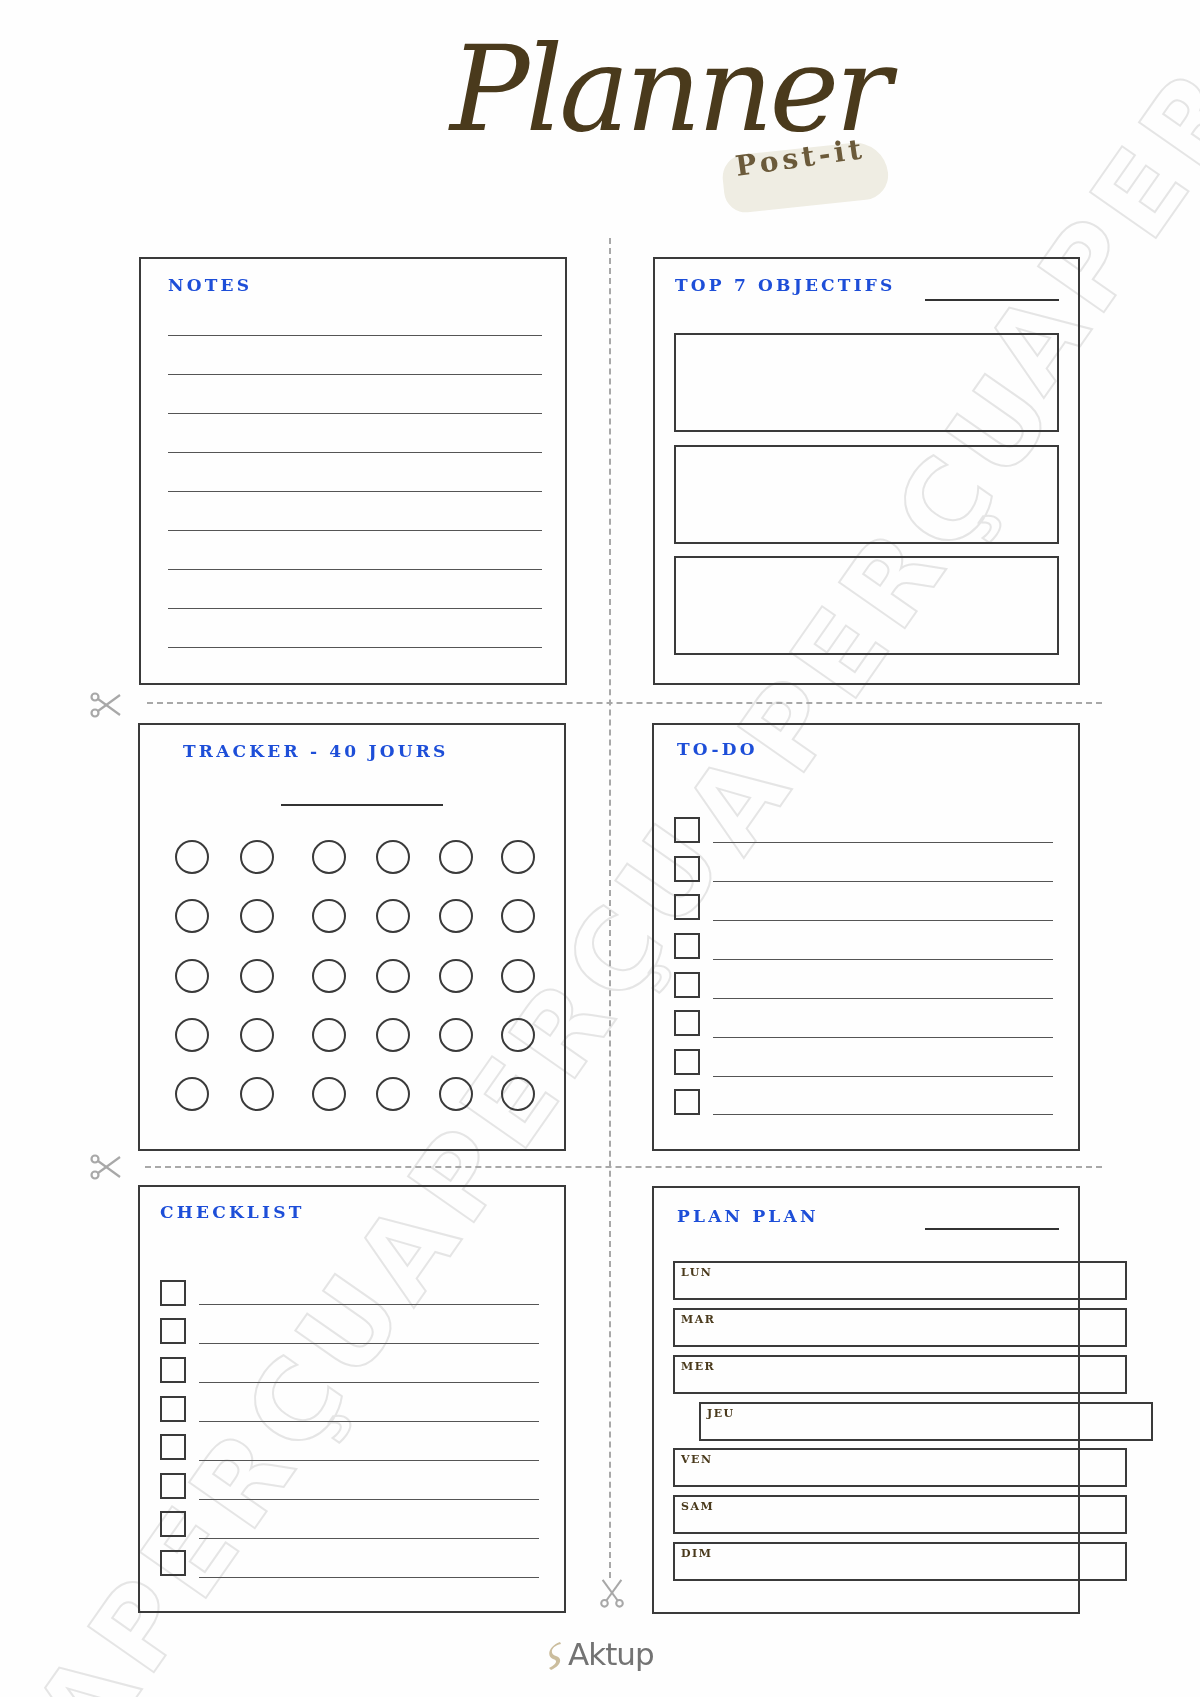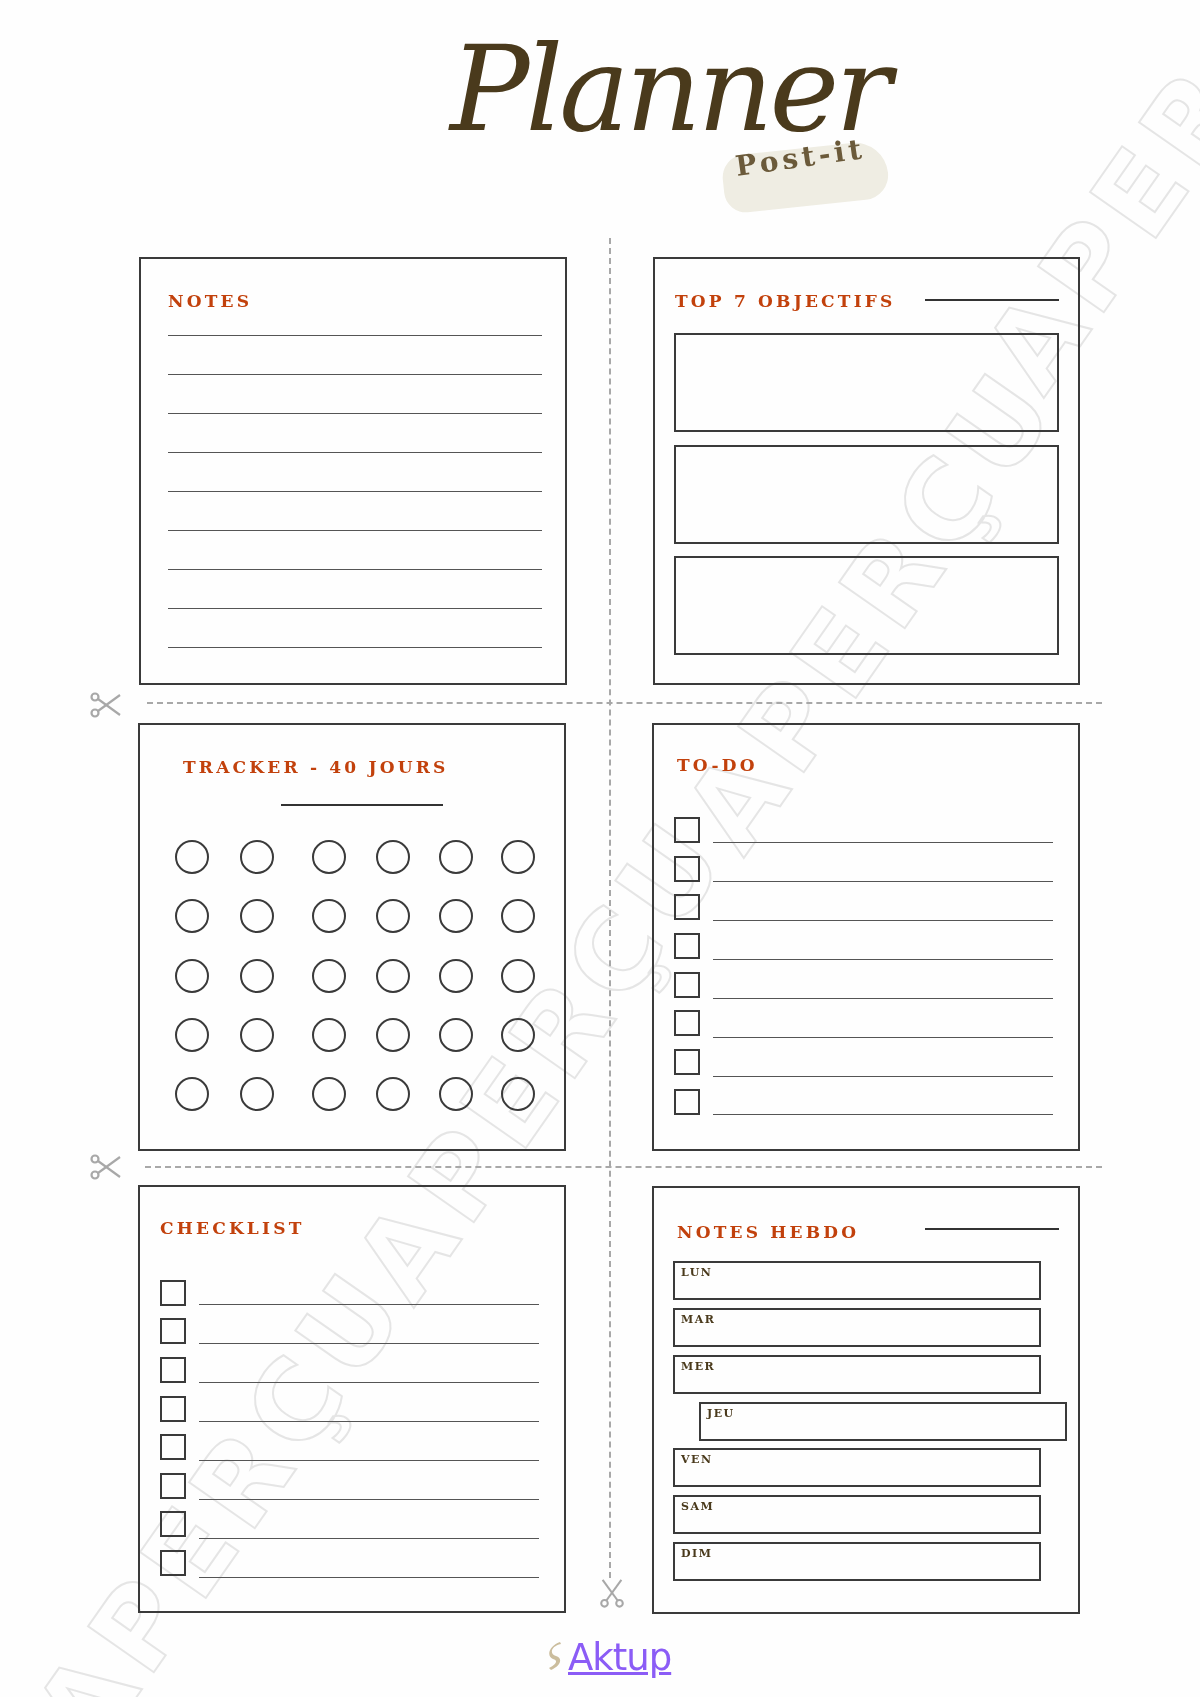--- a/index.html
+++ b/index.html
@@ -1,41 +1,41 @@
 <!DOCTYPE html>
 <html><head>
 <meta charset="utf-8">
 <style>
   html, body { margin:0; padding:0; }
   body { width:1200px; height:1697px; background:#fefefe; position:relative; overflow:hidden;
          font-family:"DejaVu Serif", serif; color:#4a3a1c; }
   .abs { position:absolute; }
   .box { position:absolute; border:2px solid #3a3a3a; box-sizing:border-box; background:transparent; }
   .title { position:absolute; font-family:"DejaVu Serif", serif; font-weight:bold; font-size:17px;
-           letter-spacing:3.2px; color:#c2410c;margin-top:16px; }
+           letter-spacing:3.2px; color:#1d4ed8; }
   .hline { position:absolute; height:0; border-top:1.5px solid #555; }
   .chk { position:absolute; width:26px; height:26px; border:2px solid #3a3a3a; box-sizing:border-box; background:transparent; }
   .circle { position:absolute; width:34px; height:34px; border:2.5px solid #3a3a3a; border-radius:50%; box-sizing:border-box; }
   .vdash { position:absolute; width:0; border-left:2px dashed #a8a8a8; }
   .hdash { position:absolute; height:0; border-top:2px dashed #a8a8a8; }
-  .daybox { position:absolute; left:673px; width:368px; height:39px; border:2px solid #3a3a3a; box-sizing:border-box; }
+  .daybox { position:absolute; left:673px; width:454px; height:39px; border:2px solid #3a3a3a; box-sizing:border-box; }
   .daylbl { position:absolute; left:6px; top:3px; font-family:"DejaVu Serif", serif; font-weight:bold; font-size:11px; letter-spacing:1.5px; color:#4a3a1c; }
   .objbox { position:absolute; left:674px; width:385px; height:99px; border:2px solid #3a3a3a; box-sizing:border-box; }
   .scissors { position:absolute; width:32px; height:30px; }
   .watermark { position:absolute; font-family:"DejaVu Sans", sans-serif; font-size:110px; font-weight:bold;
                color:transparent; -webkit-text-stroke:2px rgba(200,200,200,0.45); letter-spacing:10px;
                transform:rotate(-55deg); transform-origin:left top; white-space:nowrap; pointer-events:none; }
   #header-script { position:absolute; left:450px; top:20px; font-family:"DejaVu Serif", serif; font-style:italic;
                    font-size:118px; color:#4a3a1c; letter-spacing:-4px; font-weight:normal; }
   #postit-blob { position:absolute; left:723px; top:148px; width:165px; height:58px; background:#efede3;
                  border-radius:28px 40px 30px 26px; transform:rotate(-6deg); }
   #postit-text { position:absolute; left:738px; top:150px; font-family:"DejaVu Serif", serif; font-weight:bold;
                  font-size:28px; letter-spacing:4px; color:#6b5a3a; transform:rotate(-8deg); transform-origin:left bottom; }
-  #brand { position:absolute; left:548px; top:1636px; font-family:"DejaVu Sans", sans-serif; font-size:37px;
-           color:#8b5cf6; letter-spacing:-1px; font-weight:normal;text-decoration:underline; }
+  #brand { position:absolute; left:548px; top:1636px; font-family:"DejaVu Sans", sans-serif; font-size:31px;
+           color:#737373; letter-spacing:-1px; font-weight:normal; }
 </style>
 </head>
 <body>
 
 <div class="watermark" style="left:960px; top:340px;">APERÇU</div>
 <div class="watermark" style="left:660px; top:800px;">APERÇU</div>
 <div class="watermark" style="left:330px; top:1250px;">APERÇU</div>
 <div class="watermark" style="left:10px; top:1700px;">APERÇU</div>
 
 <div id="header-script">Planner</div>
@@ -169,21 +169,21 @@
   <div class="hline" style="left:199px; top:1460px; width:340px;"></div>
   <div class="chk" style="left:160px; top:1473px;"></div>
   <div class="hline" style="left:199px; top:1499px; width:340px;"></div>
   <div class="chk" style="left:160px; top:1511px;"></div>
   <div class="hline" style="left:199px; top:1538px; width:340px;"></div>
   <div class="chk" style="left:160px; top:1550px;"></div>
   <div class="hline" style="left:199px; top:1577px; width:340px;"></div>
 </div>
 
 <div class="box" style="left:652px; top:1186px; width:428px; height:428px;"></div>
-<div class="title" style="left:677px; top:1206px;">NOTES HEBDO</div>
+<div class="title" style="left:677px; top:1206px;">PLAN PLAN</div>
 <div class="hline" style="left:925px; top:1228px; width:134px; border-top:2px solid #333;"></div>
 <div>
   <div class="daybox" style="top:1261px;">
       <span class="daylbl">LUN</span>
     </div>
   <div class="daybox" style="top:1308px;">
       <span class="daylbl">MAR</span>
     </div>
   <div class="daybox" style="top:1355px;">
       <span class="daylbl">MER</span>

